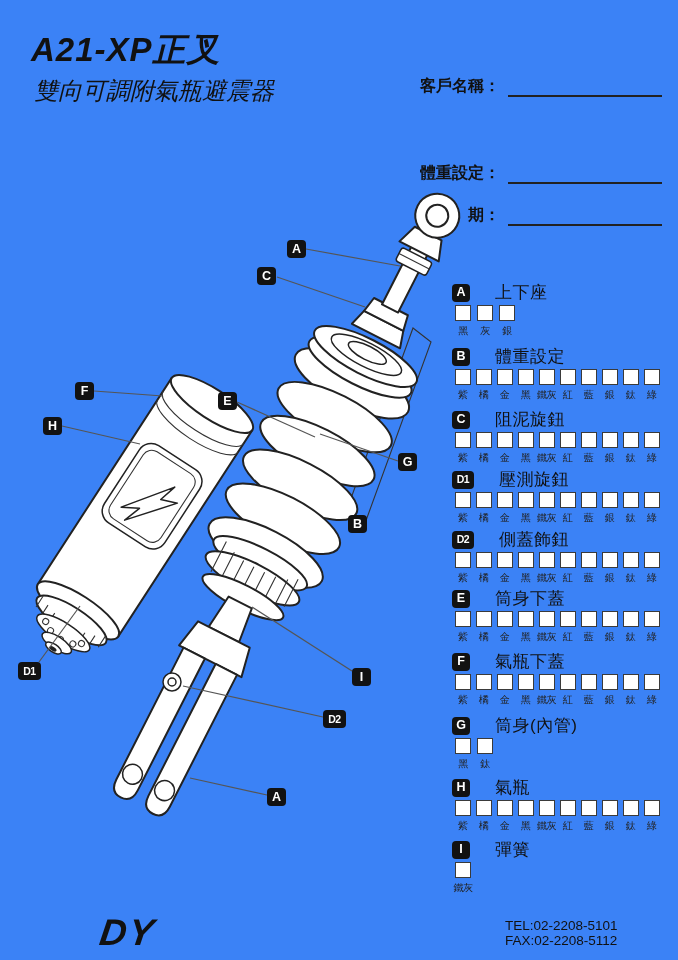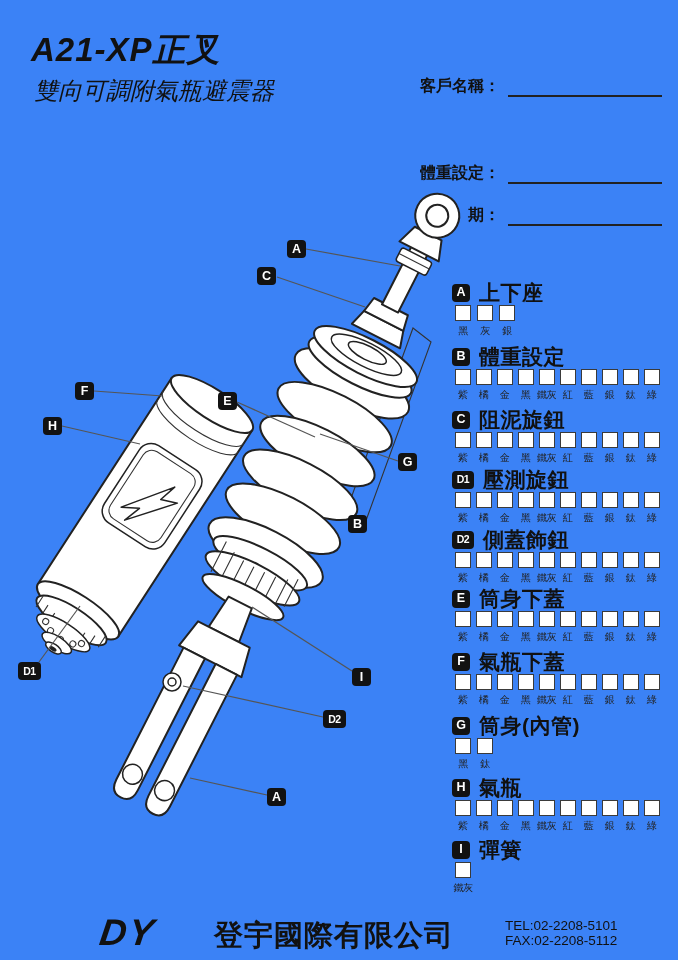--- a/index.html
+++ b/index.html
@@ -42,21 +42,21 @@
   
   .parts-list{position:absolute;left:0;top:0;width:678px;height:960px;pointer-events:none;}
   .part{position:absolute;left:452px;width:215px;}
   .part-0{top:283px}.part-1{top:347px}.part-2{top:410px}.part-3{top:470px}.part-4{top:530px}
   .part-5{top:589px}.part-6{top:652px}.part-7{top:716px}.part-8{top:778px}.part-9{top:840px}
   .part-header{display:flex;align-items:center;height:19px;}
   .part-badge{min-width:18px;height:18px;background:#121212;color:#fff;border-radius:4px;
               font-size:12.5px;font-weight:bold;display:flex;align-items:center;
               justify-content:center;line-height:1;}
   .part-badge.wide{min-width:22px;font-size:10.5px;letter-spacing:-0.5px;}
-  .part-title{margin-left:9px;font-size:21px;font-weight:bold;letter-spacing:0.5px;white-space:nowrap;}
+  .part-title{margin-left:25px;font-size:17px;font-weight:normal;letter-spacing:0.5px;white-space:nowrap;}
   .color-row{position:absolute;top:22px;left:0;display:flex;}
   .color-cell{display:flex;flex-direction:column;align-items:center;width:21px;}
   .color-row.roomy .color-cell{width:22px;}
   .color-box{width:14px;height:14px;border:1.6px solid #3a3a3a;background:#fff;pointer-events:auto;}
   .color-label{margin-top:3px;font-size:10px;color:#222;white-space:nowrap;letter-spacing:-0.5px;}
 
   
   .footer-logo{position:absolute;left:100px;top:912px;font-size:37px;font-weight:bold;
                font-style:italic;letter-spacing:2px;transform:skewX(-8deg);}
   .footer-company{position:absolute;left:214px;top:916px;font-size:29px;font-weight:bold;
@@ -590,19 +590,18 @@
         <div class="color-row roomy">
           <span class="color-cell">
             <span class="color-box"></span>
             <span class="color-label">鐵灰</span>
           </span>
         </div>
       </div>
     </div>
 
   <div class="footer-logo">DY</div>
-  <div class="footer-company">登宇國際有限公司</div>
   <div class="footer-contact">
     <div>TEL:02-2208-5101</div>
     <div>FAX:02-2208-5112</div>
   </div>
 
 </div>
 
 </body></html>

